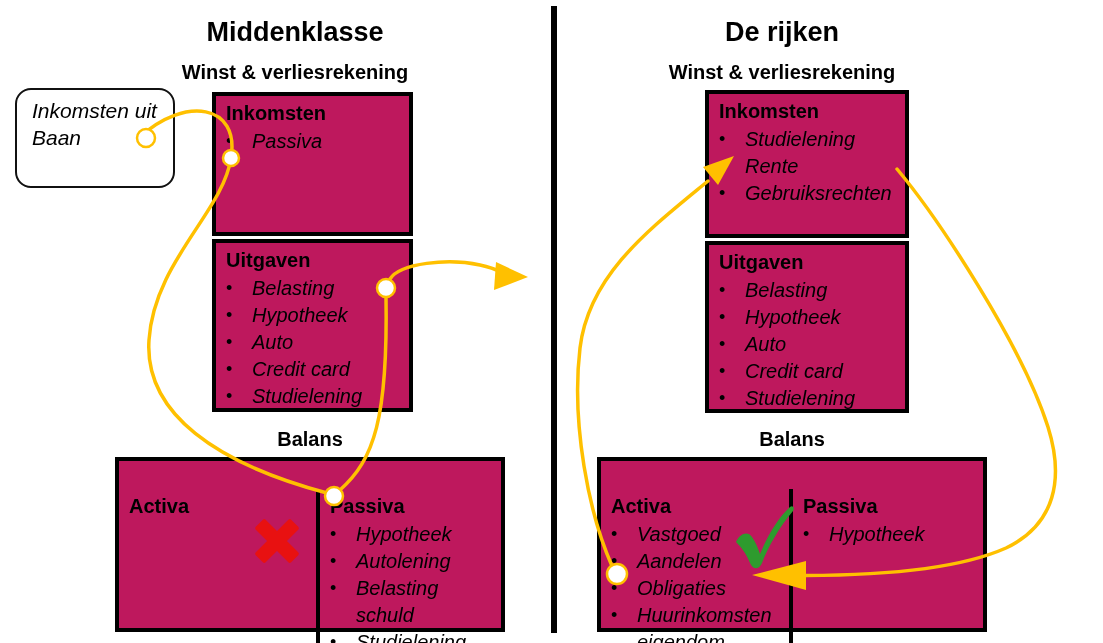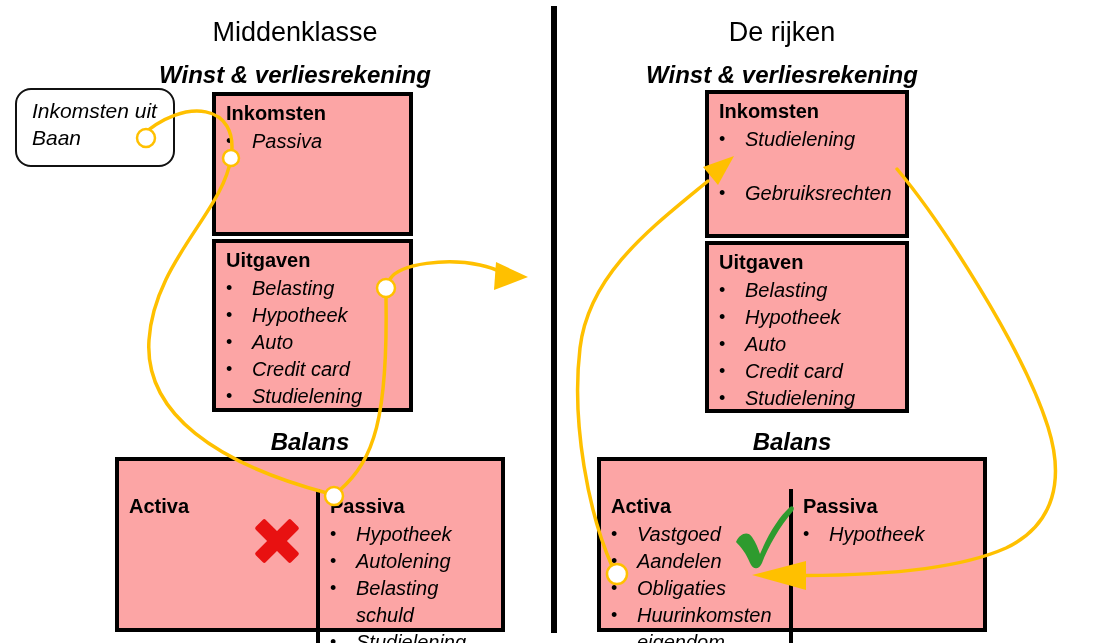--- a/index.html
+++ b/index.html
@@ -1,22 +1,22 @@
 <!DOCTYPE html>
 <html style="--arrow: #FFC000; --cross: #E81111; --check: #2E9B2E; --line: #000000;"><head>
 <meta charset="utf-8">
 <style>
   html,body{margin:0;padding:0;background:#fff;}
   .page{position:relative;width:1103px;height:643px;background:#fff;
         font-family:"Liberation Sans",sans-serif;color:#000;overflow:hidden;}
   .abs{position:absolute;}
-  .title{font-size:27px;font-weight:normal;text-align:center;white-space:nowrap;}
-  .subtitle{font-size:24px;font-weight:bold;text-align:center;white-space:nowrap;font-style:italic;}
+  .title{font-size:27px;font-weight:bold;text-align:center;white-space:nowrap;}
+  .subtitle{font-size:20px;font-weight:bold;text-align:center;white-space:nowrap;}
   .box{position:absolute;border:4px solid var(--line,#000);box-sizing:border-box;
-       padding:5px 6px 0 10px;background:#fca5a5;}
+       padding:5px 6px 0 10px;background:#be185d;}
   .box h3{margin:0;font-size:20px;line-height:24px;font-weight:bold;}
   .list{margin-top:3px;}
   .item{display:flex;font-style:italic;font-size:20px;line-height:27px;}
   .bullet{flex:0 0 26px;width:26px;font-style:normal;font-size:18px;}
   .itx{flex:1;}
   .balance{padding:0;display:flex;}
   .cell{box-sizing:border-box;padding:5px 6px 0 10px;height:100%;margin-top:28px;}
   .cell.sep{border-left:4px solid var(--line,#000);}
   .divider{position:absolute;background:#000;}
   .callout{position:absolute;border:2px solid #111;border-radius:16px;background:#fff;
@@ -32,21 +32,21 @@
 </head>
 <body>
 
 <div class="page">
 
   <div class="divider" style="left:551px;top:6px;width:6px;height:627px;"></div>
 
   <div class="abs title" style="left:145px;top:17px;width:300px;">Middenklasse</div>
   <div class="abs subtitle" style="left:145px;top:61px;width:300px;">Winst &amp; verliesrekening</div>
 
-  <div class="callout" style="left:15px;top:88px;width:160px;height:79px;">
+  <div class="callout" style="left:15px;top:88px;width:160px;height:100px;">
     <span>Inkomsten uit Baan</span>
   </div>
 
   <div class="box" style="left:212px;top:92px;width:201px;height:144px;">
     <h3>Inkomsten</h3>
     <div class="list">
         <div class="item">
           <span class="bullet">•</span>
           <span class="itx">Passiva</span>
         </div>
@@ -113,20 +113,21 @@
 
   <div class="box" style="left:705px;top:90px;width:204px;height:148px;">
     <h3>Inkomsten</h3>
     <div class="list">
         <div class="item">
           <span class="bullet">•</span>
           <span class="itx">Studielening</span>
         </div>
         <div class="item">
           <span class="bullet">•</span>
+          <span class="itx">Rente</span>
         </div>
         <div class="item">
           <span class="bullet">•</span>
           <span class="itx">Gebruiksrechten</span>
         </div>
       </div>
   </div>
 
   <div class="box" style="left:705px;top:241px;width:204px;height:172px;">
     <h3>Uitgaven</h3>

